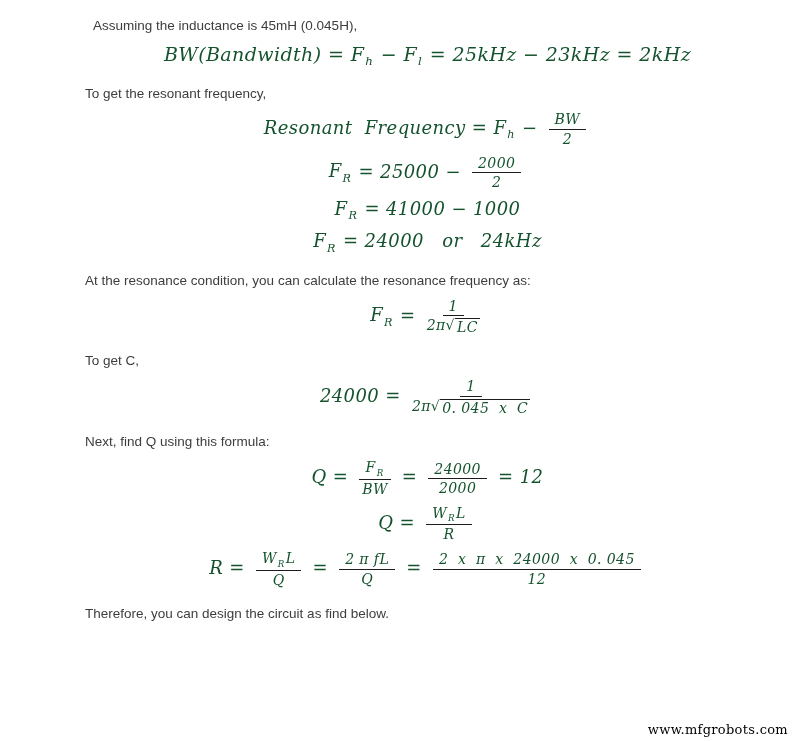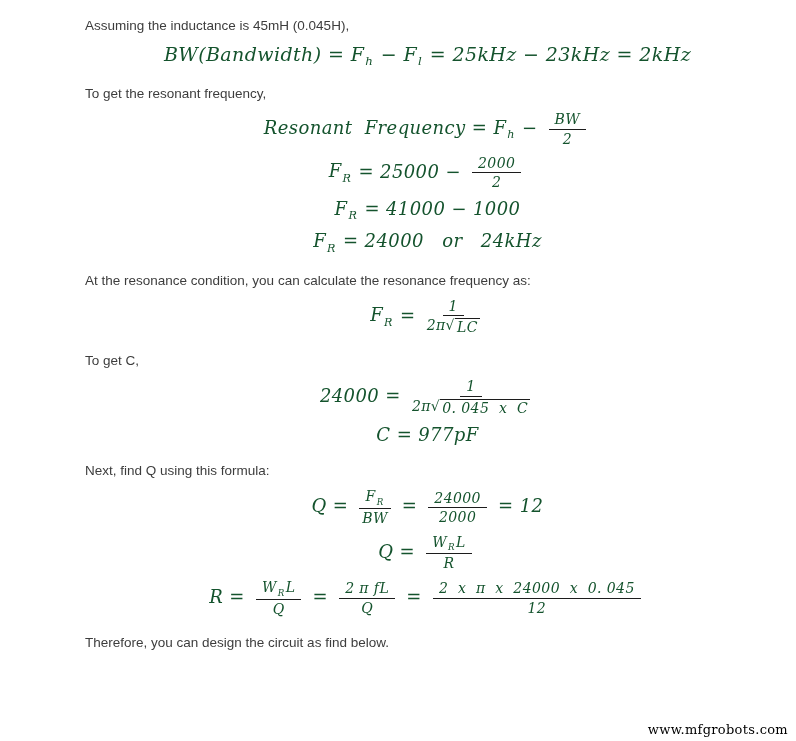--- a/index.html
+++ b/index.html
@@ -11,21 +11,21 @@
   .page { position:relative; width:796px; height:741px; }
   .content {
     padding:16px 26px 0 85px;
   }
   [data-name="paragraph"] {
     font:13.5px "Liberation Sans", sans-serif;
     color:#3d3d3d;
     margin:18px 0 10px 0;
     white-space:pre-wrap;
   }
-  [data-name="paragraph"]:first-child { margin-top:2px; }
+  [data-name="paragraph"]:first-child { margin-top:2px;margin-left:8px; }
   [data-name="formula"] {
     text-align:center;
     font-family:"DejaVu Serif", serif;
     font-style:italic;
     font-size:18px;
     color:#14532d;
     margin:8px 0;
     white-space:pre-wrap;
     letter-spacing:0.4px;
   }
@@ -92,21 +92,20 @@
       <div data-name="paragraph">At the resonance condition, you can calculate the resonance frequency as:</div>
       <div data-name="formula"><span data-name="subscript-group"><span data-name="subscript-base">F</span><span data-name="subscript">R</span></span><span data-name="formula-text"> = </span><span data-name="fraction"><span data-name="numerator"><span data-name="formula-text">1</span></span><span data-name="denominator"><span data-name="formula-text">2π</span><span data-name="sqrt-group">
               <span data-name="radical-sign">√</span>
               <span data-name="radicand"><span data-name="formula-text">LC</span></span>
             </span></span></span></div>
       <div data-name="paragraph">To get C,</div>
       <div data-name="formula"><span data-name="formula-text">24000 = </span><span data-name="fraction"><span data-name="numerator"><span data-name="formula-text">1</span></span><span data-name="denominator"><span data-name="formula-text">2π</span><span data-name="sqrt-group">
               <span data-name="radical-sign">√</span>
               <span data-name="radicand"><span data-name="formula-text">0. 045  x  C</span></span>
             </span></span></span></div>
-      <div data-name="formula"><span data-name="formula-text">C = 977pF</span></div>
       <div data-name="paragraph">Next, find Q using this formula:</div>
       <div data-name="formula"><span data-name="formula-text">Q = </span><span data-name="fraction"><span data-name="numerator"><span data-name="subscript-group"><span data-name="subscript-base">F</span><span data-name="subscript">R</span></span></span><span data-name="denominator"><span data-name="formula-text">BW</span></span></span><span data-name="formula-text"> = </span><span data-name="fraction"><span data-name="numerator"><span data-name="formula-text">24000</span></span><span data-name="denominator"><span data-name="formula-text">2000</span></span></span><span data-name="formula-text"> = 12</span></div>
       <div data-name="formula"><span data-name="formula-text">Q = </span><span data-name="fraction"><span data-name="numerator"><span data-name="subscript-group"><span data-name="subscript-base">W</span><span data-name="subscript">R</span></span><span data-name="formula-text">L</span></span><span data-name="denominator"><span data-name="formula-text">R</span></span></span></div>
       <div data-name="formula"><span data-name="formula-text">R = </span><span data-name="fraction"><span data-name="numerator"><span data-name="subscript-group"><span data-name="subscript-base">W</span><span data-name="subscript">R</span></span><span data-name="formula-text">L</span></span><span data-name="denominator"><span data-name="formula-text">Q</span></span></span><span data-name="formula-text"> = </span><span data-name="fraction"><span data-name="numerator"><span data-name="formula-text">2 π fL</span></span><span data-name="denominator"><span data-name="formula-text">Q</span></span></span><span data-name="formula-text"> = </span><span data-name="fraction"><span data-name="numerator"><span data-name="formula-text">2  x  π  x  24000  x  0. 045</span></span><span data-name="denominator"><span data-name="formula-text">12</span></span></span></div>
       <div data-name="paragraph">Therefore, you can design the circuit as find below.</div>
     </div>
   <div data-name="watermark">www.mfgrobots.com</div>
 </div>
 
 </body></html>

